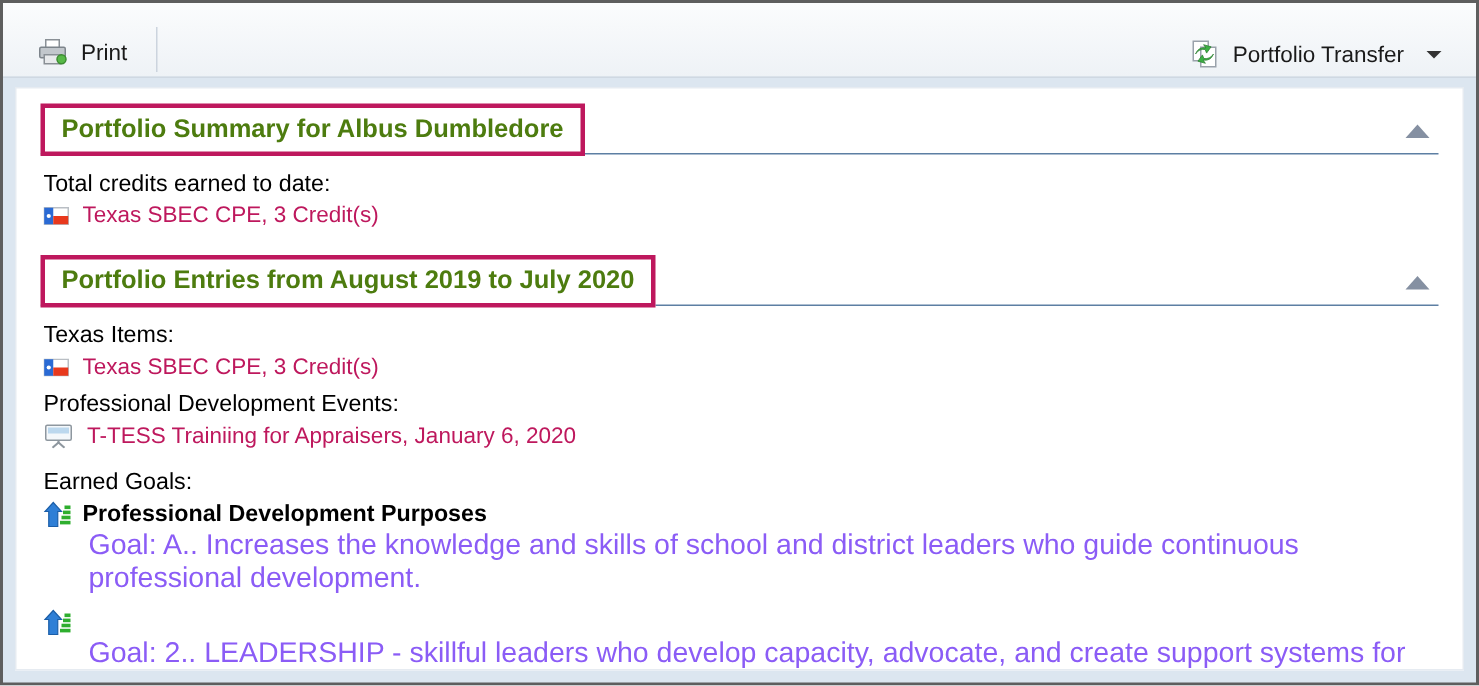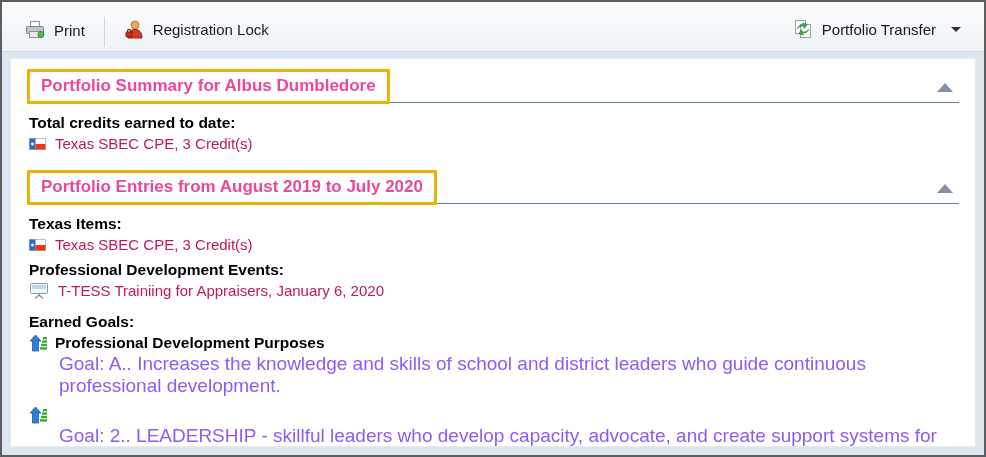--- a/index.html
+++ b/index.html
@@ -12,22 +12,22 @@
     width: 986px; height: 457px;
     border: 2px solid #5e5e5e;
     background: #dce6f0;
     display: flex; flex-direction: column;
   }
   
   .toolbar {
     height: 50px; flex: 0 0 50px;
     background: linear-gradient(#fbfcfd, #eef2f6);
     border-bottom: 1px solid #cfd8e2;
-    display: flex; align-items: flex-end;
-    padding: 4px 12px;
+    display: flex; align-items: flex-start;
+    padding: 16px 12px;
   }
   .tool-button {
     display: flex; align-items: center; gap: 9px;
     padding: 7px 10px; font-size: 15px; color: #1a1a1a;
     border: 1px solid transparent; border-radius: 3px; cursor: pointer;
     background: transparent;
   }
   .tool-sep { width: 1px; height: 30px; background: #ccd4de; margin: 0 8px; }
   .toolbar-spacer { flex: 1; }
   .caret-down {
@@ -41,31 +41,31 @@
   .content-wrap { flex: 1; padding: 6px 8px 8px 8px; overflow: hidden; }
   .panel {
     background: #fff; border: 1px solid #e6ebf1;
     height: 100%; padding: 8px 16px 6px 16px; overflow: hidden;
   }
   .section-header {
     position: relative; display: flex; align-items: flex-end;
     border-bottom: 1px solid #5d7fa3; margin-top: 2px;
   }
   .section-title-box {
-    border: 3px solid #eab308; background: #fff;
+    border: 3px solid #be185d; background: #fff;
     padding: 4px 11px 5px 11px; margin-bottom: -2px; position: relative; z-index: 1;
-    color: #ec4899; font-weight: bold; font-size: 17px;
+    color: #4d7c0f; font-weight: bold; font-size: 17px;
   }
   .collapse-arrow {
     margin-left: auto; margin-bottom: 10px; margin-right: 6px;
     width: 0; height: 0; cursor: pointer;
     border-left: 8px solid transparent; border-right: 8px solid transparent;
     border-bottom: 9px solid #8590a2;
   }
-  .field-label { font-weight: bold; font-size: 15.5px; color: #000; margin: 11px 0 3px 2px; }
+  .field-label { font-weight: normal; font-size: 15.5px; color: #000; margin: 11px 0 3px 2px; }
   .item-row {
     display: flex; align-items: center; gap: 9px;
     font-size: 15px; color: #be185d; margin: 2px 0 2px 2px;
   }
   .section-gap { height: 14px; }
   .goal-title-row {
     display: flex; align-items: center; gap: 7px;
     font-weight: bold; font-size: 15.5px; color: #000; margin: 3px 0 1px 2px;
   }
   .goal-desc { font-size: 19px; color: #8b5cf6; margin: 1px 0 9px 32px; }
@@ -83,31 +83,20 @@
           <rect x="1.5" y="5.5" width="17" height="7" rx="1" fill="#c2c7cc" stroke="#7d848b"></rect>
           <rect x="4.5" y="10.5" width="11" height="6" fill="#e8eaec" stroke="#8a9096"></rect>
           <circle cx="16" cy="13.5" r="3" fill="#57b947" stroke="#3d8c32"></circle>
         </svg>
       </span>
       <span>Print</span>
     </button>
 
     <div class="tool-sep"></div>
 
-    <button class="tool-button">
-      <span class="icon">
-        <svg width="20" height="19" viewBox="0 0 20 19">
-          <circle cx="11" cy="5" r="4" fill="#f0a95e" stroke="#c27a2e"></circle>
-          <path d="M4 18 C4 12, 7 9.5, 11 9.5 C15 9.5, 18 12, 18 18 Z" fill="#cd3b27" stroke="#992817"></path>
-          <rect x="2" y="12" width="6" height="5" rx="1" fill="#c03022" stroke="#8c1d10"></rect>
-          <path d="M3.5 12 v-1.2 a1.5 1.5 0 0 1 3 0 V12" fill="none" stroke="#8c1d10" stroke-width="1.2"></path>
-        </svg>
-      </span>
-      <span>Registration Lock</span>
-    </button>
 
     <div class="toolbar-spacer"></div>
 
     <button class="tool-button">
       <span class="icon">
         <svg width="20" height="20" viewBox="0 0 20 20">
           <rect x="2.5" y="1.5" width="10" height="13" fill="#fff" stroke="#9aa2ab"></rect>
           <rect x="7.5" y="5.5" width="10" height="13" fill="#fff" stroke="#9aa2ab"></rect>
           <path d="M4 10 q2 -5 7 -4 l-1.6 -2.2 l5 1.4 l-3 4.2 l-1 -2.4 q-4 -0.6 -6.4 3 Z" fill="#3cb043" stroke="#2a7d2f" stroke-width="0.5"></path>
           <path d="M16 10 q-2 5 -7 4 l1.6 2.2 l-5 -1.4 l3 -4.2 l1 2.4 q4 0.6 6.4 -3 Z" fill="#3cb043" stroke="#2a7d2f" stroke-width="0.5"></path>

